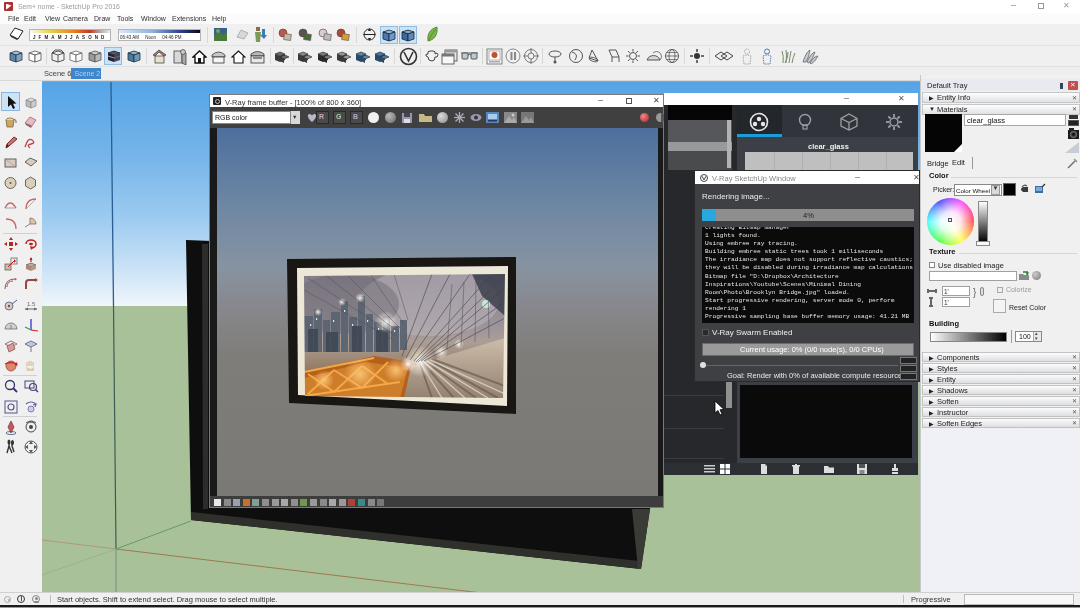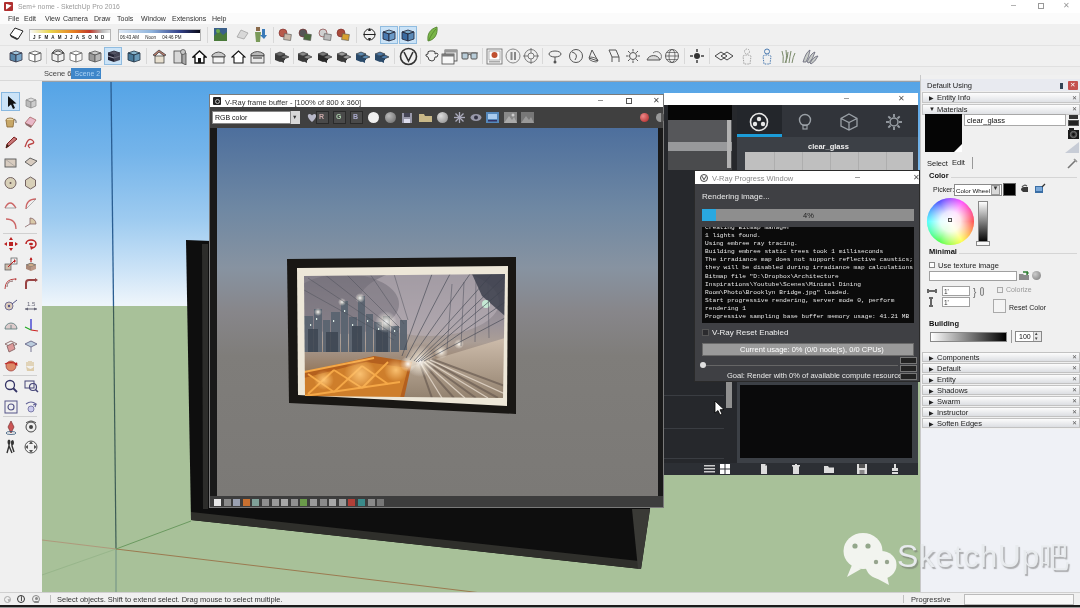--- a/index.html
+++ b/index.html
@@ -1061,21 +1061,21 @@
     <path d="M1 0 L1 12 L4 9.5 L6 14 L8 13 L6 8.8 L10 8.5 Z" fill="#fff" stroke="#000" stroke-width="0.8"></path>
   </svg>
 </div>
 
 <div id="pw" style="left:694px;top:170px;width:226px;height:212px;background:#3f4044;border:1px solid #2a2a2a;">
   <div style="left:0;top:0;width:224px;height:13px;background:#fff;"></div>
   <svg style="left:5px;top:2.5px;" width="8" height="8" viewBox="0 0 8 8">
     <circle cx="4" cy="4" r="3.5" fill="none" stroke="#333" stroke-width="0.9"></circle>
     <path d="M2 2.2 L4 5.8 L6 2.2" fill="none" stroke="#333" stroke-width="0.9"></path>
   </svg>
-  <div class="t" style="left:17px;top:3px;font-size:7.5px;color:#888;">V-Ray Progress Window</div>
+  <div class="t" style="left:17px;top:3px;font-size:7.5px;color:#888;">V-Ray SketchUp Window</div>
   <div class="t" style="left:160px;top:1px;font-size:9px;color:#666;">–</div>
   <div class="t" style="left:218px;top:2px;font-size:8px;color:#555;">✕</div>
   <div class="t" style="left:7px;top:21px;font-size:8px;color:#e8e8e8;">Rendering image...</div>
 
   <div style="left:7px;top:38px;width:212px;height:12px;background:#8e8e8e;"></div>
   <div style="left:7px;top:38px;width:14px;height:12px;background:#29a8e0;"></div>
   <div class="t" style="left:108px;top:40px;font-size:7.5px;color:#222;">4%</div>
 
   <div style="left:7px;top:56px;width:212px;height:96px;background:#0b0b0b;overflow:hidden;">
     <div class="t" style="left:3px;top:-3px;font-family:'Liberation Mono',monospace;font-size:6.2px;line-height:8.1px;color:#e4e4e4;white-space:pre;">Creating Bitmap manager
@@ -1085,35 +1085,35 @@
 The irradiance map does not support reflective caustics;
 they will be disabled during irradiance map calculations.
 Bitmap file "D:\Dropbox\Architecture
 Inspirations\Youtube\Scenes\Minimal Dining
 Room\Photo\Brooklyn Bridge.jpg" loaded.
 Start progressive rendering, server mode 0, perform
 rendering 1
 Progressive sampling base buffer memory usage: 41.21 MB</div>
   </div>
   <div style="left:7px;top:158px;width:7px;height:7px;background:#2b2b2e;border:1px solid #555;"></div>
-      <div class="t" style="left:17px;top:157px;font-size:8px;color:#f0f0f0;">V-Ray Reset Enabled</div>
+      <div class="t" style="left:17px;top:157px;font-size:8px;color:#f0f0f0;">V-Ray Swarm Enabled</div>
   <div style="left:7px;top:172px;width:212px;height:13px;background:#9a9a9a;border:1px solid #6a6a6a;"></div>
   <div class="t" style="left:45px;top:174px;font-size:7.5px;color:#fff;">Current usage: 0% (0/0 node(s), 0/0 CPUs)</div>
   <div style="left:7px;top:194px;width:196px;height:1px;background:#666;"></div>
   <div style="left:5px;top:191px;width:6px;height:6px;border-radius:50%;background:#e0e0e0;"></div>
   <div class="t" style="left:32px;top:199.5px;font-size:7.5px;color:#e8e8e8;">Goal: Render with 0% of available compute resources</div>
   <div style="left:205px;top:186px;width:17px;height:7px;background:#222;border:1px solid #777;"></div>
   <div style="left:205px;top:194px;width:17px;height:7px;background:#222;border:1px solid #777;"></div>
   <div style="left:205px;top:202px;width:17px;height:7px;background:#222;border:1px solid #777;"></div>
 </div>
 
 <div id="tray" style="left:920px;top:75px;width:160px;height:518px;background:#f0f0f0;border-left:1px solid #c8c8c8;">
 
   <div style="left:0;top:4px;width:160px;height:12px;background:#e8eaf0;"></div>
-  <div class="t" style="left:6px;top:5.5px;font-size:7.5px;color:#222;">Default Using</div>
+  <div class="t" style="left:6px;top:5.5px;font-size:7.5px;color:#222;">Default Tray</div>
   <div style="left:139px;top:8px;width:3px;height:6px;background:#345;"></div>
   <div style="left:147px;top:6px;width:10px;height:9px;background:#c4504e;border-radius:1px;"></div>
   <div class="t" style="left:149px;top:5.5px;font-size:6.5px;color:#fff;">✕</div>
 
   <div style="left:1px;top:17px;width:158px;height:11px;background:linear-gradient(#fdfdfd,#dfe1e5);border:1px solid #c6c6c6;"></div>
   <div class="t" style="left:8px;top:19px;font-size:6px;color:#222;">▶</div>
   <div class="t" style="left:16px;top:18px;font-size:7.5px;color:#222;">Entity Info</div>
   <div class="t" style="left:151px;top:18.5px;font-size:6px;color:#555;">✕</div>
 
   <div style="left:1px;top:28.5px;width:158px;height:11px;background:linear-gradient(#fdfdfd,#dfe1e5);border:1px solid #c6c6c6;"></div>
@@ -1129,21 +1129,21 @@
   <div style="left:148px;top:40px;width:9px;height:4px;background:#333;"></div>
   <div style="left:147px;top:45px;width:11px;height:6px;background:#222;border:1px solid #555;"></div>
   <svg style="left:146px;top:52px;" width="13" height="13" viewBox="0 0 13 13">
     <rect x="1" y="3" width="11" height="9" fill="#1a1a1a"></rect>
     <circle cx="6.5" cy="7.5" r="3.2" fill="#444" stroke="#888" stroke-width="0.7"></circle>
     <circle cx="6.5" cy="7.5" r="1.4" fill="#111"></circle>
     <rect x="2" y="1" width="5" height="3" fill="#222"></rect>
   </svg>
   <div style="left:144px;top:67px;width:14px;height:11px;background:#c7ccd6;clip-path:polygon(100% 0,100% 100%,0 100%);"></div>
 
-  <div class="t" style="left:6px;top:84px;font-size:7.5px;color:#222;">Select</div>
+  <div class="t" style="left:6px;top:84px;font-size:7.5px;color:#222;">Bridge</div>
   <div class="t" style="left:31px;top:82.5px;font-size:7.5px;color:#222;">Edit</div>
   <div style="left:51px;top:82px;width:1px;height:12px;background:#999;"></div>
   <svg style="left:146px;top:83px;" width="11" height="11" viewBox="0 0 11 11">
     <line x1="1" y1="10" x2="9" y2="2" stroke="#777" stroke-width="1.6"></line>
     <line x1="7" y1="1" x2="10" y2="4" stroke="#999" stroke-width="1.6"></line>
   </svg>
 
   <div class="t" style="left:8px;top:96px;font-size:7.5px;font-weight:bold;color:#111;">Color</div>
   <div style="left:30px;top:102px;width:126px;height:1px;background:#d5d5d5;"></div>
   <div class="t" style="left:12px;top:110.5px;font-size:7px;color:#222;">Picker:</div>
@@ -1164,24 +1164,24 @@
 
   <div style="left:6px;top:123px;width:47px;height:47px;border-radius:50%;
      background:conic-gradient(from 90deg, #f00,#ff0,#0f0,#0ff,#00f,#f0f,#f00);"></div>
   <div style="left:6px;top:123px;width:47px;height:47px;border-radius:50%;
      background:radial-gradient(circle, rgba(255,255,255,1) 0%, rgba(255,255,255,0.9) 30%, rgba(255,255,255,0.25) 75%, rgba(255,255,255,0.1) 100%);"></div>
   <div style="left:27px;top:143px;width:4px;height:4px;border:1px solid #555;background:#eee;"></div>
 
   <div style="left:57px;top:126px;width:10px;height:42px;background:linear-gradient(#fff,#000);border:1px solid #888;"></div>
   <div style="left:55px;top:166px;width:14px;height:5px;background:#f8f8f8;border:1px solid #888;"></div>
 
-  <div class="t" style="left:8px;top:172px;font-size:7.5px;font-weight:bold;color:#111;">Minimal</div>
+  <div class="t" style="left:8px;top:172px;font-size:7.5px;font-weight:bold;color:#111;">Texture</div>
   <div style="left:38px;top:178px;width:118px;height:1px;background:#d5d5d5;"></div>
   <div style="left:8px;top:187px;width:6px;height:6px;background:#fff;border:1px solid #888;"></div>
-  <div class="t" style="left:17px;top:186px;font-size:7.5px;color:#222;">Use texture image</div>
+  <div class="t" style="left:17px;top:186px;font-size:7.5px;color:#222;">Use disabled image</div>
   <div style="left:8px;top:196px;width:88px;height:10px;background:#fff;border:1px solid #a0a0a0;"></div>
   <svg style="left:98px;top:196px;" width="11" height="10" viewBox="0 0 11 10">
     <path d="M0 3 L4 3 L5 4 L10 4 L10 9 L0 9 Z" fill="#8a8a8a"></path>
     <path d="M4 1 L8 1 L8 4" fill="none" stroke="#2e7d32" stroke-width="1.4"></path>
     <path d="M8 0 L10 2 L8 4 Z" fill="#2e7d32"></path>
   </svg>
   <div style="left:111px;top:196px;width:9px;height:9px;border-radius:50%;background:radial-gradient(circle at 35% 35%,#ccc,#777);"></div>
 
   <div style="left:6px;top:215px;width:10px;height:2px;background:#666;"></div>
       <div style="left:6px;top:214px;width:2px;height:4px;background:#666;"></div>
@@ -1209,33 +1209,33 @@
   <div style="left:112px;top:257px;width:8px;height:9px;background:#e8e8e8;border-left:1px solid #aaa;"></div>
   <div class="t" style="left:113px;top:255.5px;font-size:4.5px;color:#444;">▲<br>▼</div>
 
   <div id="trayrows">
         <div style="position:absolute;box-sizing:border-box;left:1px;top:276.5px;width:158px;height:10.5px;background:linear-gradient(#fcfcfc,#dcdee2);border:1px solid #c2c2c2;"></div>
         <div style="position:absolute;box-sizing:border-box;left:8px;top:278.5px;font-size:6px;color:#222;">▶</div>
         <div style="position:absolute;box-sizing:border-box;left:16px;top:277.7px;font-size:7.5px;color:#222;white-space:nowrap;">Components</div>
         <div style="position:absolute;box-sizing:border-box;left:151px;top:278px;font-size:6px;color:#555;">✕</div>
         <div style="position:absolute;box-sizing:border-box;left:1px;top:287.5px;width:158px;height:10.5px;background:linear-gradient(#fcfcfc,#dcdee2);border:1px solid #c2c2c2;"></div>
         <div style="position:absolute;box-sizing:border-box;left:8px;top:289.5px;font-size:6px;color:#222;">▶</div>
-        <div style="position:absolute;box-sizing:border-box;left:16px;top:288.7px;font-size:7.5px;color:#222;white-space:nowrap;">Default</div>
+        <div style="position:absolute;box-sizing:border-box;left:16px;top:288.7px;font-size:7.5px;color:#222;white-space:nowrap;">Styles</div>
         <div style="position:absolute;box-sizing:border-box;left:151px;top:289px;font-size:6px;color:#555;">✕</div>
         <div style="position:absolute;box-sizing:border-box;left:1px;top:298.5px;width:158px;height:10.5px;background:linear-gradient(#fcfcfc,#dcdee2);border:1px solid #c2c2c2;"></div>
         <div style="position:absolute;box-sizing:border-box;left:8px;top:300.5px;font-size:6px;color:#222;">▶</div>
         <div style="position:absolute;box-sizing:border-box;left:16px;top:299.7px;font-size:7.5px;color:#222;white-space:nowrap;">Entity</div>
         <div style="position:absolute;box-sizing:border-box;left:151px;top:300px;font-size:6px;color:#555;">✕</div>
         <div style="position:absolute;box-sizing:border-box;left:1px;top:309.5px;width:158px;height:10.5px;background:linear-gradient(#fcfcfc,#dcdee2);border:1px solid #c2c2c2;"></div>
         <div style="position:absolute;box-sizing:border-box;left:8px;top:311.5px;font-size:6px;color:#222;">▶</div>
         <div style="position:absolute;box-sizing:border-box;left:16px;top:310.7px;font-size:7.5px;color:#222;white-space:nowrap;">Shadows</div>
         <div style="position:absolute;box-sizing:border-box;left:151px;top:311px;font-size:6px;color:#555;">✕</div>
         <div style="position:absolute;box-sizing:border-box;left:1px;top:320.5px;width:158px;height:10.5px;background:linear-gradient(#fcfcfc,#dcdee2);border:1px solid #c2c2c2;"></div>
         <div style="position:absolute;box-sizing:border-box;left:8px;top:322.5px;font-size:6px;color:#222;">▶</div>
-        <div style="position:absolute;box-sizing:border-box;left:16px;top:321.7px;font-size:7.5px;color:#222;white-space:nowrap;">Swarm</div>
+        <div style="position:absolute;box-sizing:border-box;left:16px;top:321.7px;font-size:7.5px;color:#222;white-space:nowrap;">Soften</div>
         <div style="position:absolute;box-sizing:border-box;left:151px;top:322px;font-size:6px;color:#555;">✕</div>
         <div style="position:absolute;box-sizing:border-box;left:1px;top:331.5px;width:158px;height:10.5px;background:linear-gradient(#fcfcfc,#dcdee2);border:1px solid #c2c2c2;"></div>
         <div style="position:absolute;box-sizing:border-box;left:8px;top:333.5px;font-size:6px;color:#222;">▶</div>
         <div style="position:absolute;box-sizing:border-box;left:16px;top:332.7px;font-size:7.5px;color:#222;white-space:nowrap;">Instructor</div>
         <div style="position:absolute;box-sizing:border-box;left:151px;top:333px;font-size:6px;color:#555;">✕</div>
         <div style="position:absolute;box-sizing:border-box;left:1px;top:342.5px;width:158px;height:10.5px;background:linear-gradient(#fcfcfc,#dcdee2);border:1px solid #c2c2c2;"></div>
         <div style="position:absolute;box-sizing:border-box;left:8px;top:344.5px;font-size:6px;color:#222;">▶</div>
         <div style="position:absolute;box-sizing:border-box;left:16px;top:343.7px;font-size:7.5px;color:#222;white-space:nowrap;">Soften Edges</div>
         <div style="position:absolute;box-sizing:border-box;left:151px;top:344px;font-size:6px;color:#555;">✕</div>
         <div style="position:absolute;box-sizing:border-box;left:0px;top:354px;width:160px;height:164px;background:#eff1f6;"></div>
@@ -1244,40 +1244,21 @@
 
 <div style="left:0;top:592px;width:1080px;height:13px;background:#f0f0f0;border-top:1px solid #d0d0d0;"></div>
 <div style="left:4px;top:596px;width:7px;height:7px;border-radius:50%;border:1px solid #aaa;"></div>
 <div class="t" style="left:6.5px;top:596.5px;font-size:5px;color:#aaa;">▼</div>
 <div style="left:17px;top:595px;width:8px;height:8px;border-radius:50%;border:1.2px solid #333;"></div>
 <div class="t" style="left:20.5px;top:595px;font-size:6.5px;color:#333;font-weight:bold;">i</div>
 <div style="left:32px;top:595px;width:8px;height:8px;border-radius:50%;border:1px solid #888;"></div>
 <div style="left:34.5px;top:597px;width:3px;height:3px;border-radius:50%;background:#888;"></div>
 <div style="left:33.5px;top:600.5px;width:5px;height:2px;border-radius:2px;background:#888;"></div>
 <div style="left:50px;top:595px;width:1px;height:8px;background:#c0c0c0;"></div>
-    <div class="t" style="left:57px;top:595px;font-size:7.5px;color:#333;">Select objects. Shift to extend select. Drag mouse to select multiple.</div>
+    <div class="t" style="left:57px;top:595px;font-size:7.5px;color:#333;">Start objects. Shift to extend select. Drag mouse to select multiple.</div>
 <div style="left:903px;top:595px;width:1px;height:8px;background:#c0c0c0;"></div>
     <div class="t" style="left:911px;top:595px;font-size:7.5px;color:#333;">Progressive</div>
 <div style="left:964px;top:594px;width:110px;height:11px;background:#f8f8f8;border:1px solid #bbb;"></div>
 <div style="left:0;top:604.5px;width:1080px;height:2.5px;background:#1b1b1b;"></div>
     <div style="left:0;top:607px;width:1080px;height:1px;background:#9a9a9a;"></div>
 
-<div id="wm" style="left:840px;top:520px;width:240px;height:70px;">
-  <svg style="left:0;top:0;" width="240" height="70" viewBox="0 0 240 70">
-    <g fill="#f2f4ef">
-      <ellipse cx="23" cy="31" rx="19.5" ry="18"></ellipse>
-      <path d="M12 45 L7 57 L21 49 Z"></path>
-      <ellipse cx="41" cy="45" rx="15.5" ry="14"></ellipse>
-      <path d="M47 56 L49 65 L36 58 Z"></path>
-    </g>
-    <g fill="#93a78b">
-      <circle cx="15" cy="26" r="2.6"></circle>
-          <circle cx="28" cy="26" r="2.6"></circle>
-    </g>
-    <g fill="#96a48e">
-      <circle cx="36" cy="42" r="2.2"></circle>
-          <circle cx="47" cy="42" r="2.2"></circle>
-    </g>
-  </svg>
-  <div class="t" style="left:57px;top:18px;font-size:32px;letter-spacing:0.5px;color:#e8ebee;text-shadow:1.5px 1.5px 1px rgba(105,105,105,0.5);">SketchUp<span style="position:static;font-size:29px;">吧</span></div>
+
 </div>
 
-</div>
-
 </body></html>

